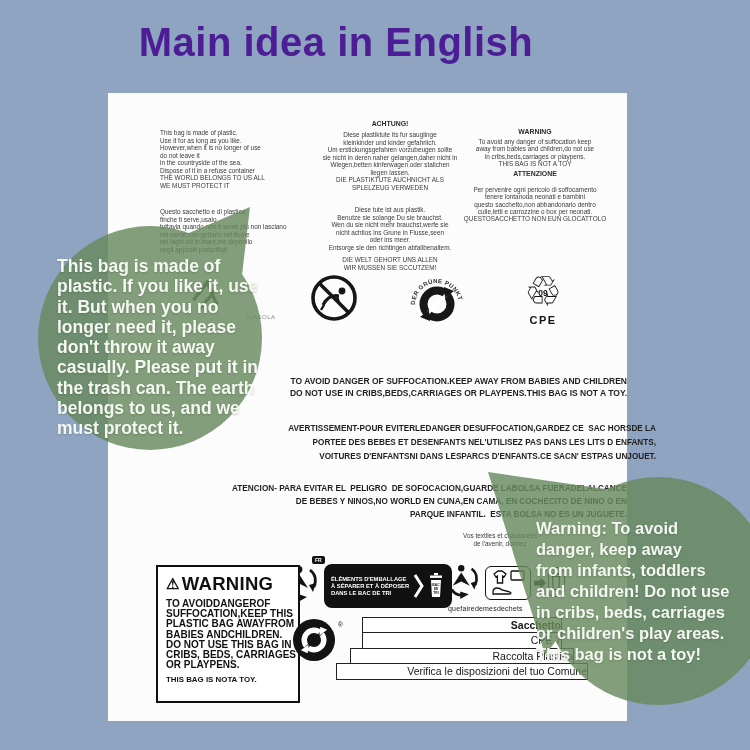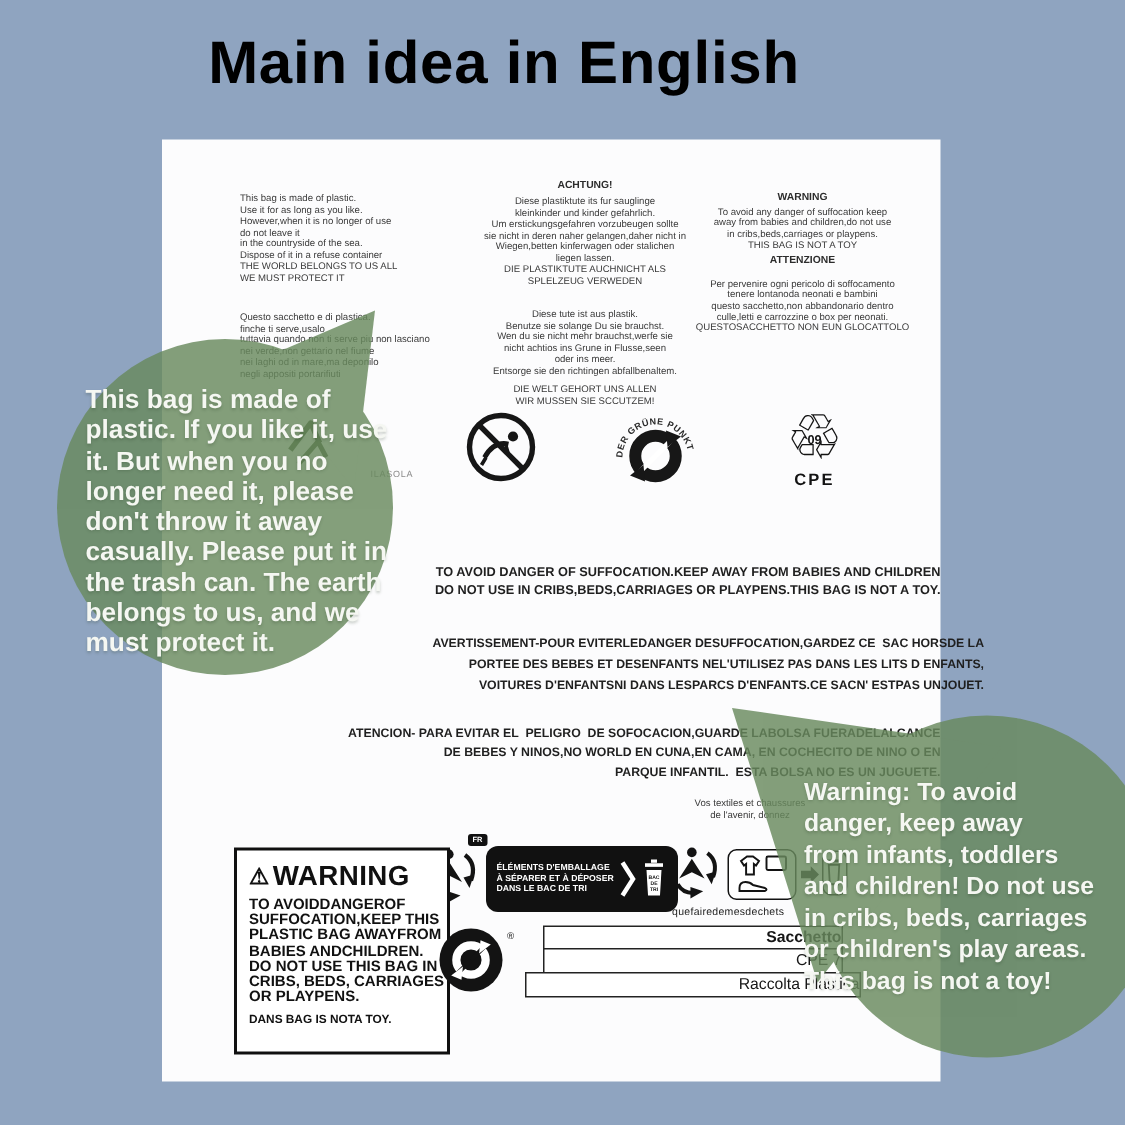--- a/index.html
+++ b/index.html
@@ -1,21 +1,21 @@
 <!DOCTYPE html>
 <html><head>
 <meta charset="utf-8">
 <style>
   html,body{margin:0;padding:0;}
   body{width:750px;height:750px;position:relative;overflow:hidden;
        background:#8FA4C0;font-family:"Liberation Sans",sans-serif;}
   .abs{position:absolute;}
   .ml{position:absolute;white-space:pre;}
   
-  .title{left:0;top:20px;width:672px;text-align:center;color:#000000;
+  .title{left:0;top:20px;width:672px;text-align:center;color:#4c1d95;
          font-size:40px;font-weight:800;letter-spacing:.5px;}
   
   .doc{left:108px;top:93px;width:519px;height:628px;background:#FCFCFD;}
   
   .tiny{font-size:6.4px;line-height:7.5px;color:#3a3a3a;}
   .tinyc{text-align:center;}
   .h7{font-size:6.9px;font-weight:700;color:#2c2c2c;text-align:center;}
   .midbold{font-size:8.5px;font-weight:700;color:#1f1f1f;text-align:right;}
   
   .btxt{position:absolute;z-index:7;color:#F5F7F2;font-weight:700;white-space:pre;
@@ -195,37 +195,38 @@
     <span class="tri">⚠</span>
     <span>WARNING</span>
   </div>
   <div class="warnbody">TO AVOIDDANGEROF
 SUFFOCATION,KEEP THIS
 PLASTIC BAG AWAYFROM
 BABIES ANDCHILDREN.
 DO NOT USE THIS BAG IN
 CRIBS, BEDS, CARRIAGES
 OR PLAYPENS.</div>
-  <div class="warnfoot">DANS BAG IS NOTA TOY.</div>
+  <div class="warnfoot">THIS BAG IS NOTA TOY.</div>
 </div>
 
 <svg class="abs" style="left:292px;top:618px;z-index:2;" width="44" height="44" viewBox="0 0 45 45">
   <circle cx="22.5" cy="22.5" r="21.5" fill="#131313"></circle>
   <circle cx="22.5" cy="22.5" r="10" fill="none" stroke="#ffffff" stroke-width="5.6"></circle>
   <line x1="22.5" y1="22.5" x2="33" y2="12" stroke="#131313" stroke-width="3"></line>
   <line x1="22.5" y1="22.5" x2="12" y2="33" stroke="#131313" stroke-width="3"></line>
   <polygon points="29,9 36,12 28,18" fill="#ffffff"></polygon>
   <polygon points="16,36 9,33 17,27" fill="#ffffff"></polygon>
 </svg>
 <div class="ml reg" style="left:338px;top:621px;z-index:2;">®</div>
 
 <div class="abs" style="left:336px;top:617px;width:252px;z-index:2;">
   <div class="trow b" style="width:200px;">Sacchetto</div>
   <div class="trow" style="width:200px;">CPE 7</div>
   <div class="trow" style="width:224px;">Raccolta Plastica</div>
+  <div class="trow" style="width:252px;">Verifica le disposizioni del tuo Comune</div>
 </div>
 
 <svg class="abs" style="left:185px;top:276px;z-index:2;transform:rotate(-8deg);" width="46" height="38" viewBox="0 0 46 38">
   <path d="M8 22 L24 6 L28 20" fill="none" stroke="#3F5530" stroke-width="3.6" stroke-linejoin="round"></path>
   <path d="M12 32 L27 19 L31 30" fill="none" stroke="#3F5530" stroke-width="3.2" stroke-linejoin="round"></path>
 </svg>
 <div class="ml frag" style="left:247px;top:314px;z-index:2;">ILASOLA</div>
 
 <svg class="abs" style="left:0;top:0;z-index:6;pointer-events:none;" width="750" height="750" viewBox="0 0 750 750">
   <g opacity="0.82" fill="#698A5E">

